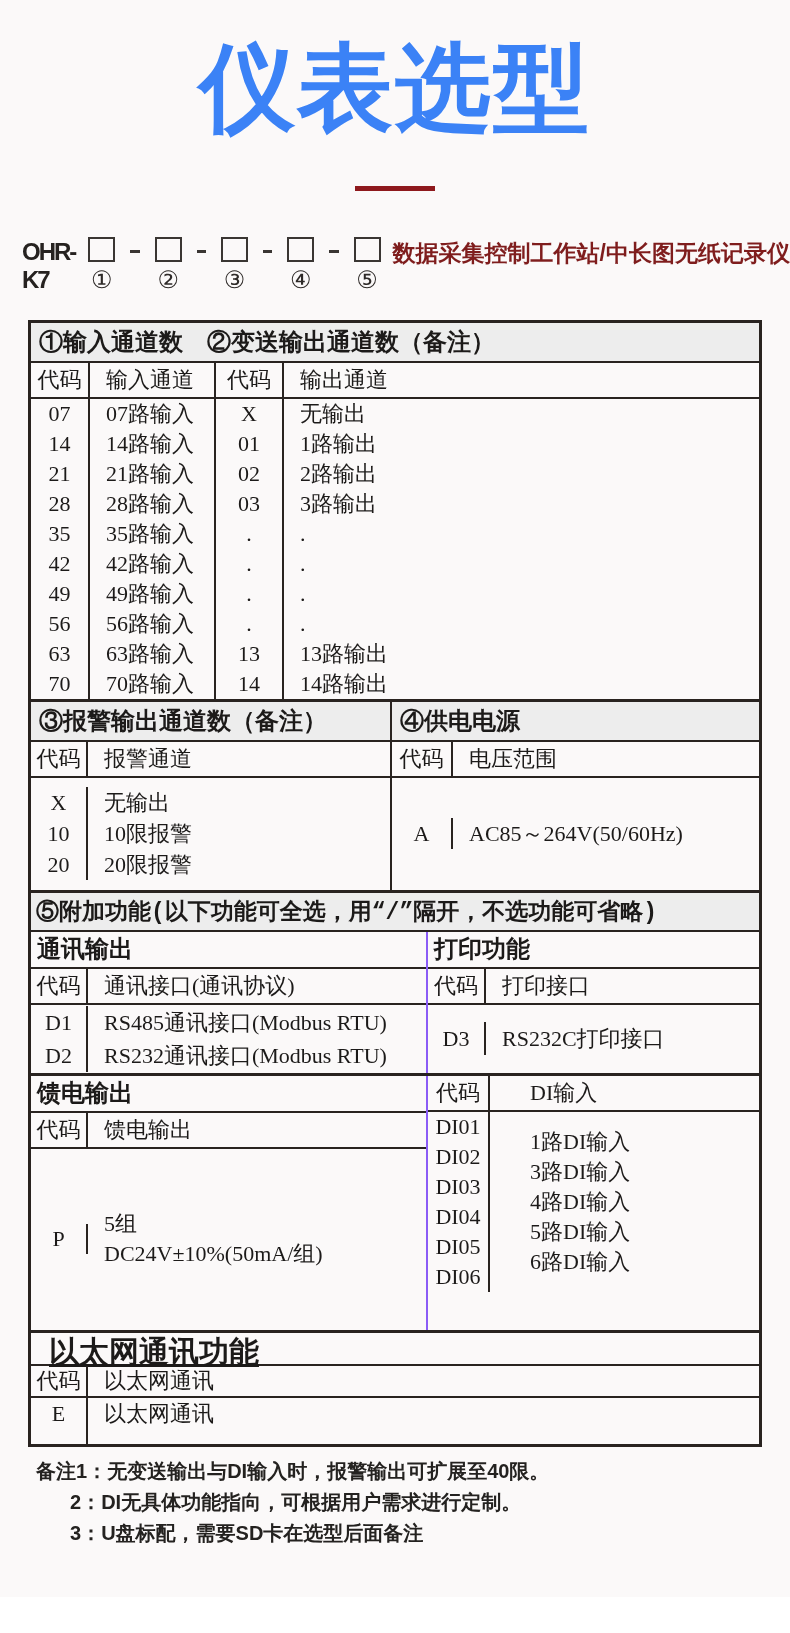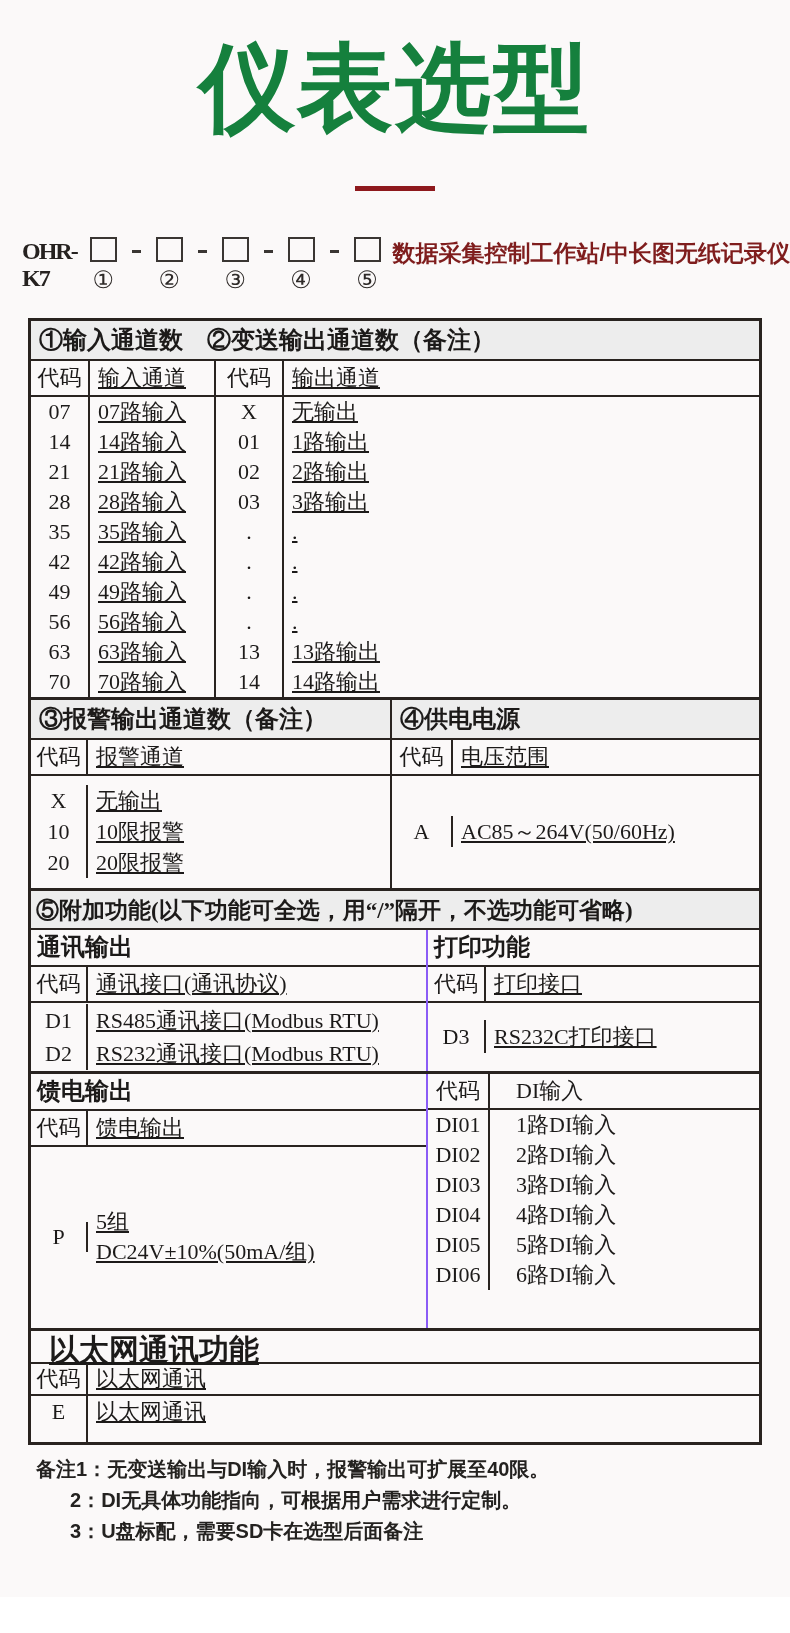--- a/index.html
+++ b/index.html
@@ -3,26 +3,26 @@
 <meta charset="utf-8">
 <style>
   * { box-sizing: border-box; margin: 0; padding: 0; }
   html,body { width: 790px; background: #ffffff; }
   body { font-family: "Liberation Sans", sans-serif; color: #1c1a19; }
   .page { width: 790px; height: 1597px; background: #fbf9f9; overflow: hidden; }
   .footer-white { width: 790px; height: 36px; background: #ffffff; }
 
   
   .title { margin-top: 34px; text-align: center; font-size: 96px; line-height: 1.12;
-           font-weight: 900; color: #15803d; letter-spacing: 2px; }
+           font-weight: 900; color: #3b82f6; letter-spacing: 2px; }
   .accent-dash { width: 80px; height: 5px; margin: 44px auto 0; background: #8e191d; }
 
   
   .model { display: flex; align-items: flex-start; margin: 46px 0 0 22px; }
-  .model-prefix { font-family: Liberation Serif, serif; font-size: 24px; font-weight: 700;
+  .model-prefix { font-family: Liberation Sans, sans-serif; font-size: 24px; font-weight: 700;
                   letter-spacing: -2px; margin-top: 1px; color: #262220; }
   .unit { display: flex; flex-direction: column; align-items: center; }
   .unit .box { width: 27px; height: 25px; border: 2px solid #3a3633; background: transparent; }
   .unit .circ { margin-top: 6px; font-size: 24px; line-height: 24px; color: #2e2a28;
                 font-family: "Liberation Serif", serif; }
   .hyph { width: 16px; height: 3px; background: #3a3633; margin-top: 13px; }
   .m1 { margin-left: 13px; } .m2 { margin-left: 15px; } .m3 { margin-left: 15px; }
   .model-desc { margin-left: 12px; margin-top: 1px; font-size: 23px; font-weight: 600;
                 color: #7f1d1d; white-space: nowrap; }
 
@@ -33,47 +33,47 @@
            line-height: 38px; padding-left: 8px; white-space: nowrap;
            border-bottom: 2px solid #292320; }
   .subtitle { font-weight: 700; font-size: 24px; height: 37px; line-height: 35px;
               padding-left: 6px; border-bottom: 2px solid #292320; white-space: nowrap; }
   .colrow { display: flex; height: 36px; line-height: 34px; border-bottom: 2px solid #292320; }
   .colrow .hc { white-space: nowrap; }
   .body { display: flex; align-items: center; }
   .vcol > div { height: 30px; line-height: 30px; white-space: nowrap; }
   .bR { border-right: 2px solid #292320; }
   .cen { text-align: center; }
-  .lab { padding-left: 8px; text-decoration: underline; }
+  .lab { padding-left: 16px; }
 
   
   .w-code1 { width: 59px; } .w-in { width: 126px; } .w-code2 { width: 68px; } .w-out { flex: 1; }
   .s12-body { height: 300px; }
 
   
   .blk34 { display: flex; border-top: 3px solid #292320; }
   .half-l34 { width: 361px; border-right: 2px solid #292320; }
   .half-r34 { flex: 1; }
   .w-c3 { width: 57px; } .w-c4 { width: 61px; }
   .b34 { height: 112px; }
   .b34 .vcol > div { height: 31px; line-height: 31px; }
 
   
   .g5head { background: #ededed; border-top: 3px solid #292320; border-bottom: 2px solid #292320;
             font-weight: 700; font-size: 23px; height: 42px; line-height: 40px;
-            padding-left: 5px; white-space: nowrap; }
+            padding-left: 5px; white-space: nowrap; font-family: Liberation Mono, monospace; }
   .blkA { display: flex; }
   .blkB { display: flex; border-top: 3px solid #292320; }
   .half-lA { width: 397px; border-right: 2px solid #8b5cf6; }
   .half-rA { flex: 1; }
   .w-c5 { width: 57px; } .w-c6 { width: 58px; } .w-c7 { width: 62px; }
   .bA { height: 68px; }
   .bA .vcol > div { height: 33px; line-height: 33px; }
   .bB { height: 181px; }
-  .di-lab { padding-left: 26px; }
+  .di-lab { padding-left: 40px; }
   .feed-line1 { height: 31px; line-height: 31px; }
   .feed-line2 { height: 40px; line-height: 40px; font-size: 22px; }
 
   
   .ethtitle { border-top: 3px solid #292320; border-bottom: 2px solid #292320; font-weight: 700;
               font-size: 30px; height: 36px; line-height: 38px; padding-left: 18px; text-decoration: underline; }
   .ethcol { display: flex; height: 32px; line-height: 30px; border-bottom: 2px solid #292320; }
   .ethbody { display: flex; height: 46px; }
   .ethbody .vcol > div { height: 31px; line-height: 31px; }
 
@@ -280,21 +280,20 @@
           <div class="vcol w-c7 cen bR">
             <div>DI01</div>
             <div>DI02</div>
             <div>DI03</div>
             <div>DI04</div>
             <div>DI05</div>
             <div>DI06</div>
           </div>
           <div class="vcol di-lab" style="flex:1">
             <div>1路DI输入</div>
-            <div>2路DI输入</div>
             <div>3路DI输入</div>
             <div>4路DI输入</div>
             <div>5路DI输入</div>
             <div>6路DI输入</div>
           </div>
         </div>
       </div>
     </div>
 
     <div class="ethtitle">以太网通讯功能</div>

